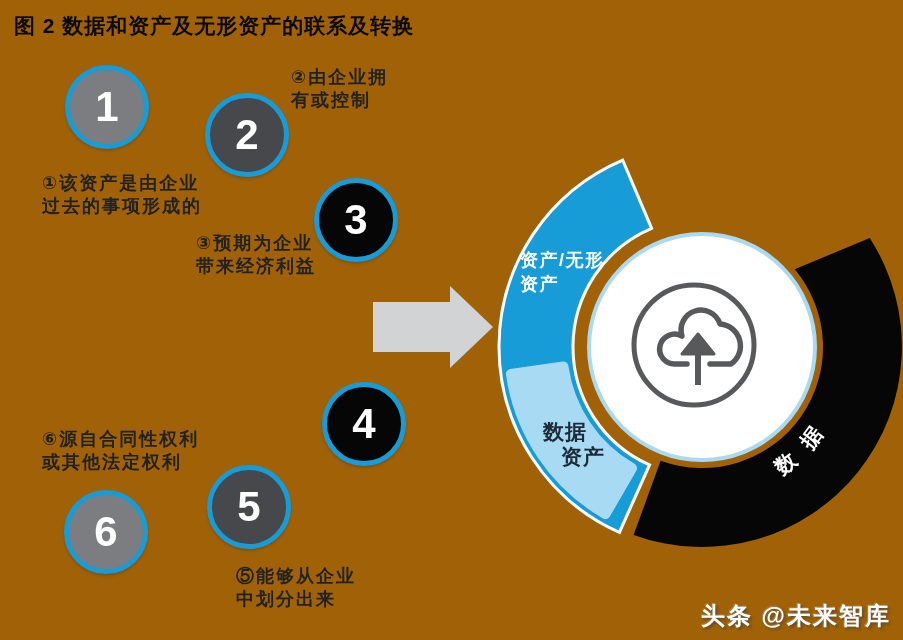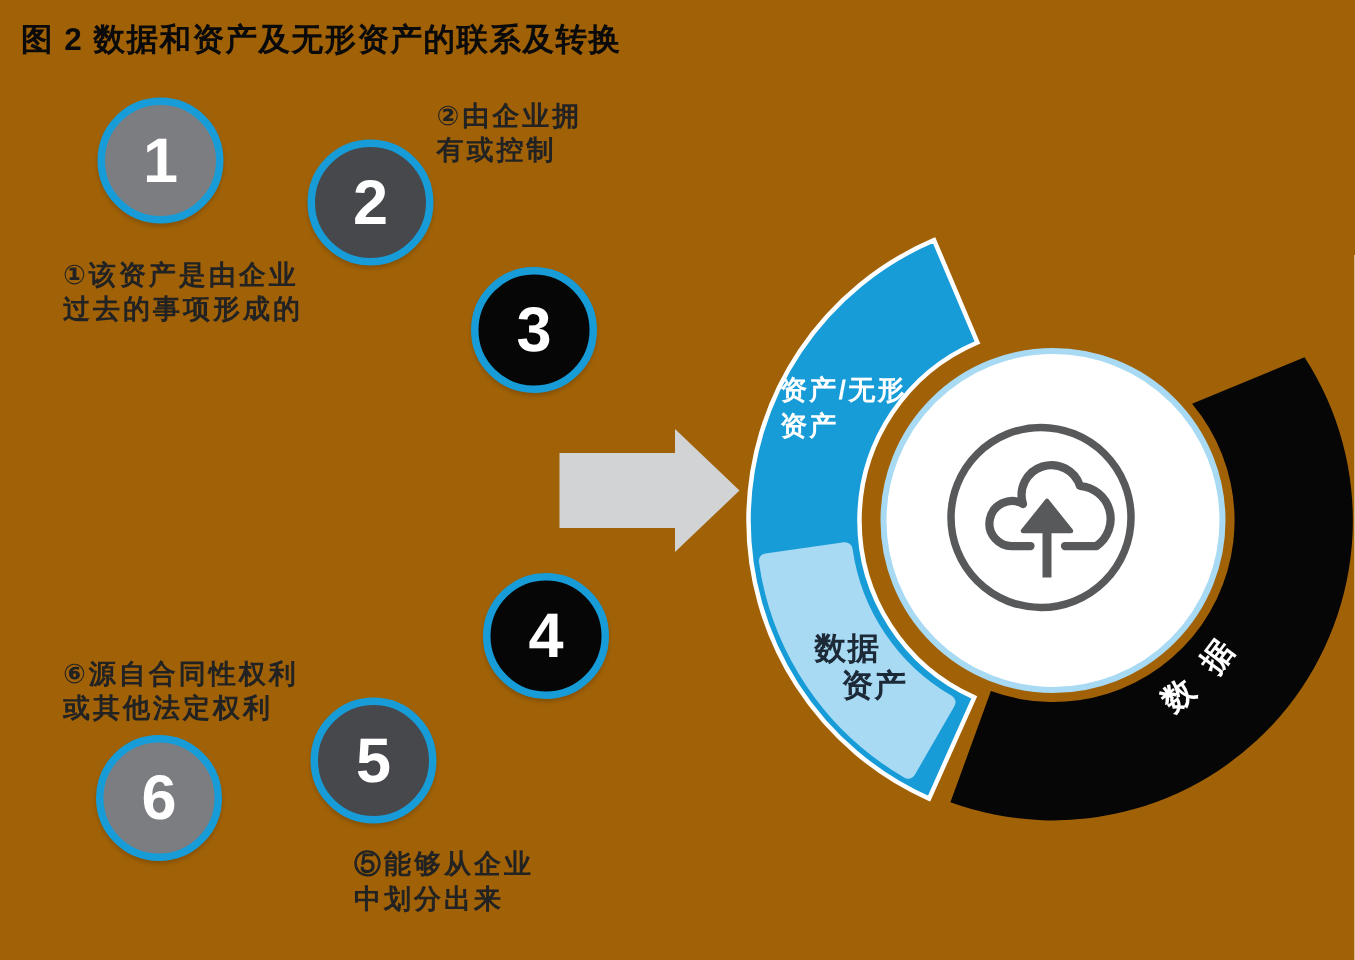--- a/index.html
+++ b/index.html
@@ -32,21 +32,21 @@
   .step-label{
     position:absolute;white-space:pre-line;
     font-size:18px;font-weight:bold;color:#222;
     letter-spacing:2px;line-height:23px;
   }
   .l1{left:42px;top:172px;}
   .l2{left:291px;top:66px;}
   .l3{left:196px;top:232px;}
   .l4{left:196px;top:368px;}
   .l5{left:236px;top:565px;font-family:Liberation Serif, serif;}
-  .l6{left:42px;top:438px;}
+  .l6{left:42px;top:428px;}
   .arrow{position:absolute;left:370px;top:282px;}
   .arrow polygon{fill:var(--arrow_gray);}
   .diagram{position:absolute;left:490px;top:135px;}
   .black-arc{fill:var(--black);}
   .blue-arc{fill:var(--accent_blue);stroke:#fff;stroke-width:3;}
   .light-seg{fill:var(--light_blue);stroke:var(--light_blue);stroke-width:10;stroke-linejoin:round;}
   .inner-ring{fill:#fff;stroke:var(--light_blue);stroke-width:4;}
   .icon-circle{fill:none;stroke:var(--icon_gray);stroke-width:5;}
   .cloud{fill:none;stroke:var(--icon_gray);stroke-width:5.5;stroke-linecap:round;stroke-linejoin:round;}
   .arrow-shaft{fill:none;stroke:var(--icon_gray);stroke-width:6;}
@@ -86,20 +86,22 @@
     <span class="num">5</span>
   </div>
   <div class="step-circle c6 fill-light">
     <span class="num">6</span>
   </div>
 
   <div class="step-label l2">②由企业拥
 有或控制</div>
   <div class="step-label l1">①该资产是由企业
 过去的事项形成的</div>
+  <div class="step-label l3">③预期为企业
+带来经济利益</div>
   <div class="step-label l5">⑤能够从企业
 中划分出来</div>
   <div class="step-label l6">⑥源自合同性权利
 或其他法定权利</div>
 
   <svg class="arrow" width="126" height="90" viewBox="0 0 126 90">
     <polygon points="3,20 80,20 80,4 123,45 80,86 80,70 3,70"></polygon>
   </svg>
 
   <svg class="diagram" width="413" height="440" viewBox="0 0 413 440">
@@ -122,14 +124,15 @@
     <text class="arc-label" x="30" y="131">资产/无形</text>
     <text class="arc-label" x="30" y="155">资产</text>
 
     <text class="seg-label" x="53" y="304">数据</text>
     <text class="seg-label" x="71" y="329">资产</text>
 
     <text class="black-char" transform="translate(327,307) rotate(-53)">据</text>
     <text class="black-char" transform="translate(300,334) rotate(-38)">数</text>
   </svg>
 
+  <div class="watermark">头条 @未来智库</div>
 
 </div>
 
 </body></html>

